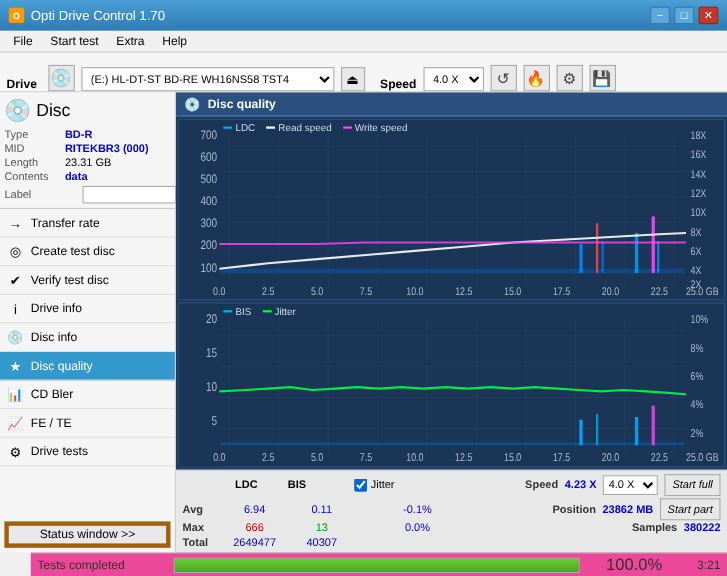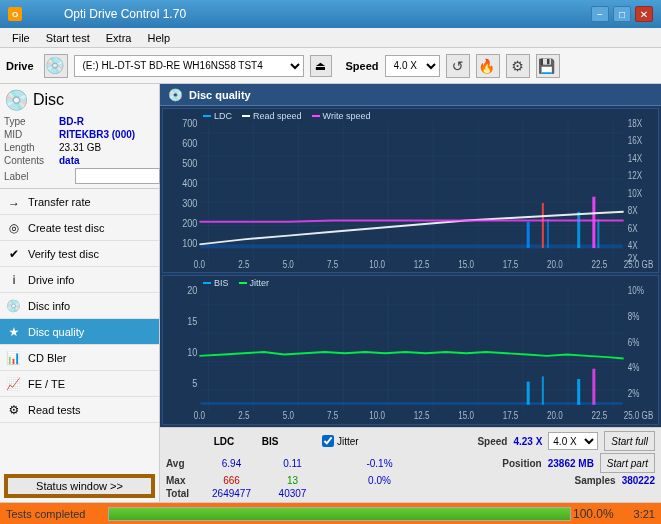--- a/index.html
+++ b/index.html
@@ -10,21 +10,21 @@
       background: linear-gradient(to bottom, #4a9fd5, #2e7bb5);
       color: white;
       height: 28px;
       display: flex;
       align-items: center;
       padding: 0 8px;
       justify-content: space-between;
     }
     .title-bar-left { display: flex; align-items: center; gap: 6px; }
     .title-bar-icon { width: 14px; height: 14px; background: #ff9900; border-radius: 2px; display: flex; align-items: center; justify-content: center; font-size: 8px; color: white; font-weight: bold; }
-    .title-bar-title { font-size: 12px; font-weight: normal; margin-left: 36px; }
+    .title-bar-title { font-size: 12px; font-weight: normal; }
     .title-bar-controls { display: flex; gap: 4px; }
     .title-btn { width: 18px; height: 16px; background: #5ba8dc; border: 1px solid #3a7aaa; color: white; font-size: 10px; display: flex; align-items: center; justify-content: center; cursor: pointer; border-radius: 2px; }
     .title-btn.close-btn { background: #c0392b; border-color: #922b21; }
 
     
     .menu-bar {
       background: #f0f0f0;
       height: 20px;
       display: flex;
       align-items: center;
@@ -32,21 +32,21 @@
       padding: 0 4px;
     }
     .menu-item { padding: 2px 8px; cursor: pointer; font-size: 11px; }
 
     
     .toolbar {
       background: #f5f5f5;
       height: 36px;
       border-bottom: 1px solid #ccc;
       display: flex;
-      align-items: center;
+      align-items: flex-end;
       padding: 0 6px;
       gap: 6px;
     }
     .toolbar-label { font-size: 11px; font-weight: bold; margin-right: 4px; }
     .toolbar-drive-select {
       background: white;
       border: 1px solid #aaa;
       height: 22px;
       font-size: 10px;
       padding: 0 4px;
@@ -252,39 +252,40 @@
       border: 1px solid #aaa;
       cursor: pointer;
       font-size: 10px;
       padding: 0 6px;
       font-style: italic;
     }
 
     
     .status-bar {
       height: 22px;
-      background: #f97316;
+      background: #ec4899;
       border-top: 1px solid #ccc;
       display: flex;
       align-items: center;
       padding: 0 6px;
-      gap: 2px;
+      gap: 24px;
+      margin-left: 28px;
     }
     .status-text { font-size: 11px; color: #333; min-width: 100px; }
     .progress-bar-container {
       flex: 1;
       height: 14px;
       background: white;
       border: 1px solid #aaa;
     }
     .progress-bar-fill {
       height: 100%;
       background: linear-gradient(to bottom, #66cc33, #44aa22);
     }
-    .status-percent { font-size: 12px; color: #333; width: 40px; text-align: left; }
+    .status-percent { font-size: 15px; color: #333; width: 40px; text-align: left; }
     .status-time { font-size: 11px; color: #333; width: 40px; text-align: right; }
   </style>
 </head>
 <body>
 
 <div class="title-bar">
   <div class="title-bar-left">
     <div class="title-bar-icon">O</div>
     <span class="title-bar-title">Opti Drive Control 1.70</span>
   </div>
@@ -377,21 +378,21 @@
       <div class="nav-item">
         <span class="nav-item-icon">📊</span>
         <span>CD Bler</span>
       </div>
       <div class="nav-item">
         <span class="nav-item-icon">📈</span>
         <span>FE / TE</span>
       </div>
       <div class="nav-item">
         <span class="nav-item-icon">⚙</span>
-        <span>Read tests</span>
+        <span>Drive tests</span>
       </div>
     </div>
 
     <div class="status-window-btn">
       <span>Status window &gt;&gt;</span>
     </div>
   </div>
 
   <div class="main-content">
     <div class="disc-quality-panel">

